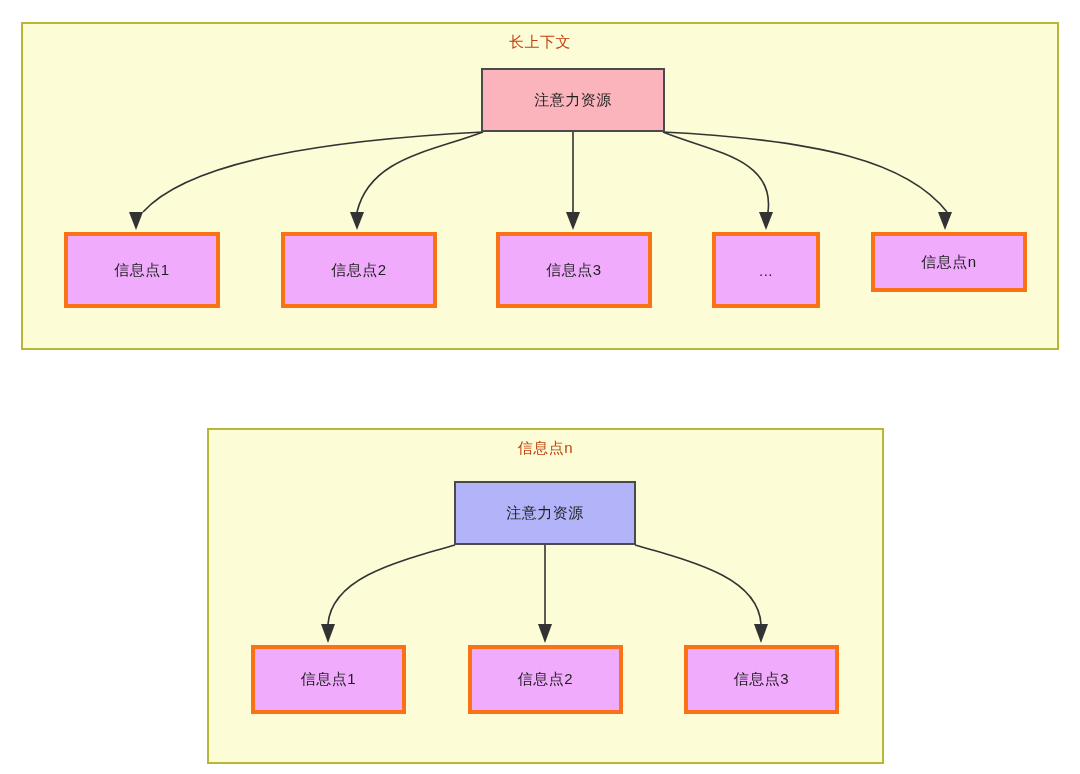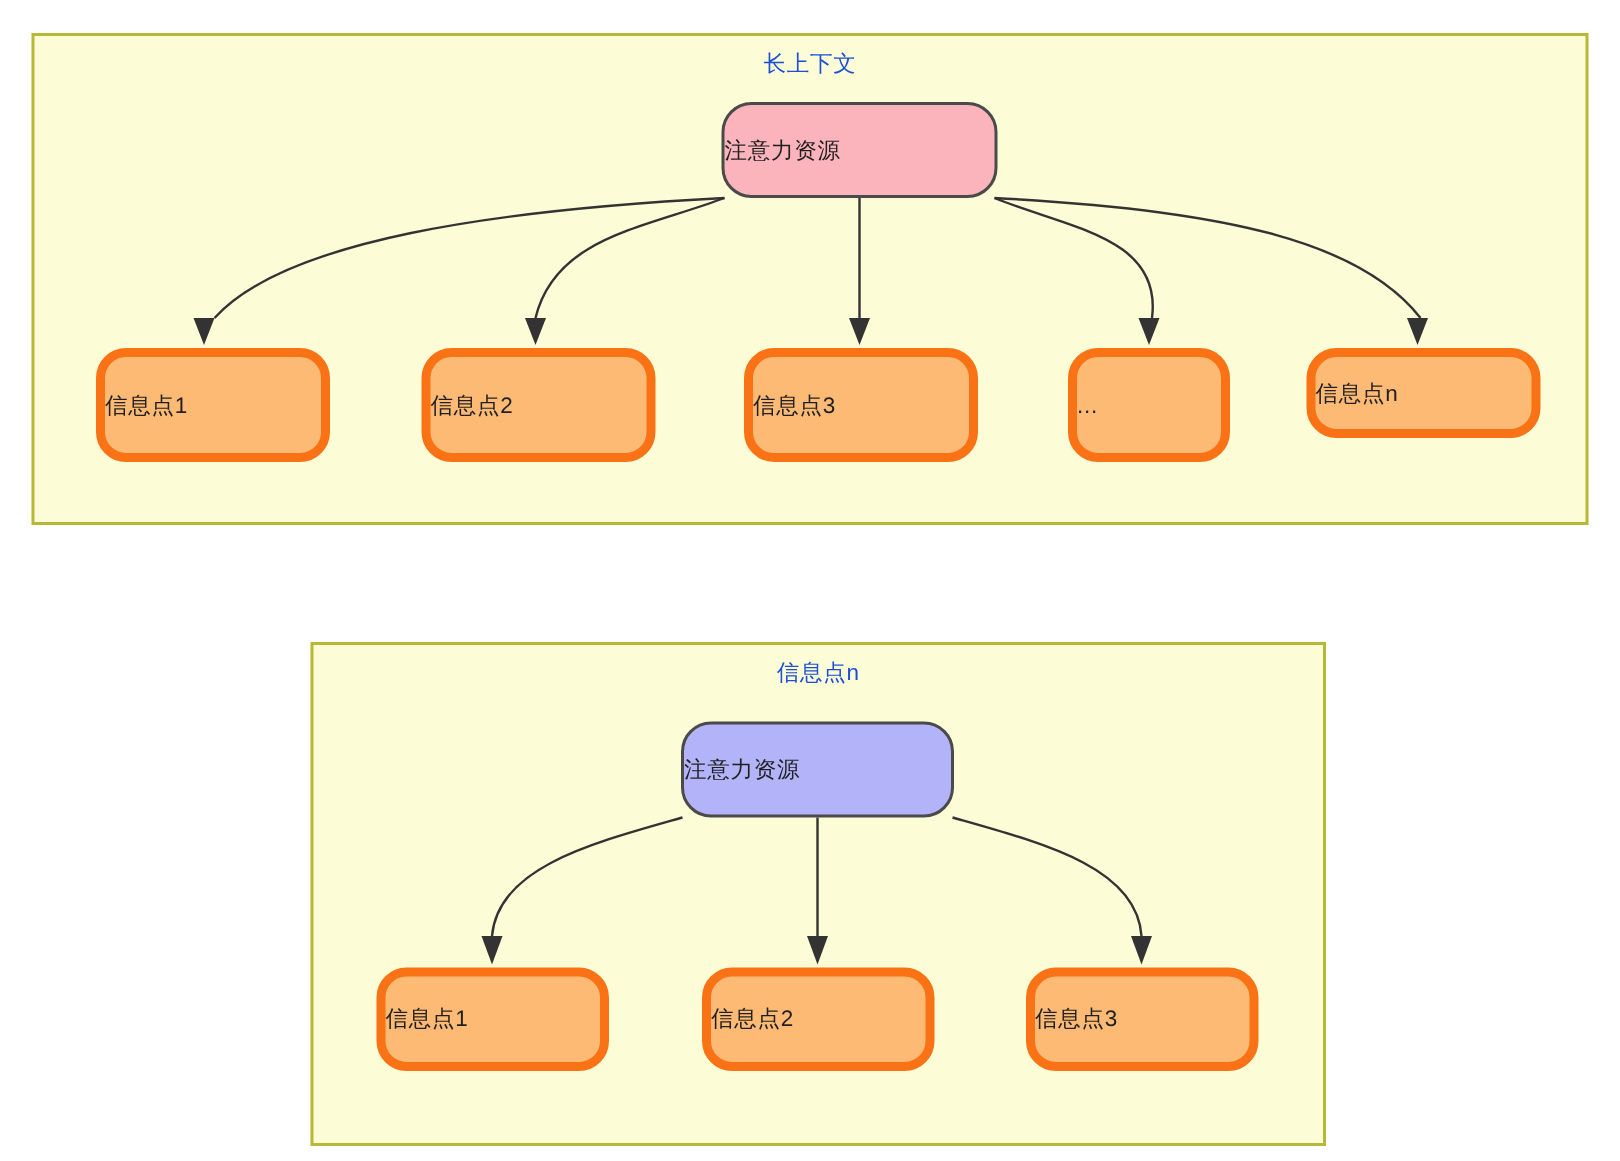--- a/index.html
+++ b/index.html
@@ -35,49 +35,49 @@
     top: 428px;
     width: 677px;
     height: 336px;
   }
   .panel-title {
     position: absolute;
     left: 0;
     right: 0;
     text-align: center;
     font-size: 15px;
-    color: #1d4ed8;
+    color: #c2410c;
     letter-spacing: 0.5px;
     white-space: nowrap;
   }
   #panel-long .panel-title { top: 9px; }
   #panel-short .panel-title { top: 9px; }
 
   .node {
     position: absolute;
     box-sizing: border-box;
     display: flex;
     align-items: center;
+    justify-content: center;
     font-size: 15px;
     color: #1f1f1f;
     letter-spacing: 0.5px;
     white-space: nowrap;
-    border-radius: 20px;
   }
   .node-attention-pink {
     background: #fcb4bc;
     border: 2px solid #4a4a4a;
   }
   .node-attention-blue {
     background: #b3b3fa;
     border: 2px solid #4a4a4a;
   }
   .node-info {
-    background: #fdba74;
-    border: 6px solid #f97316;
+    background: #f0abfc;
+    border: 4px solid #f97316;
   }
 
   svg.edges {
     position: absolute;
     left: 0;
     top: 0;
     width: 1080px;
     height: 774px;
     pointer-events: none;
     overflow: visible;

